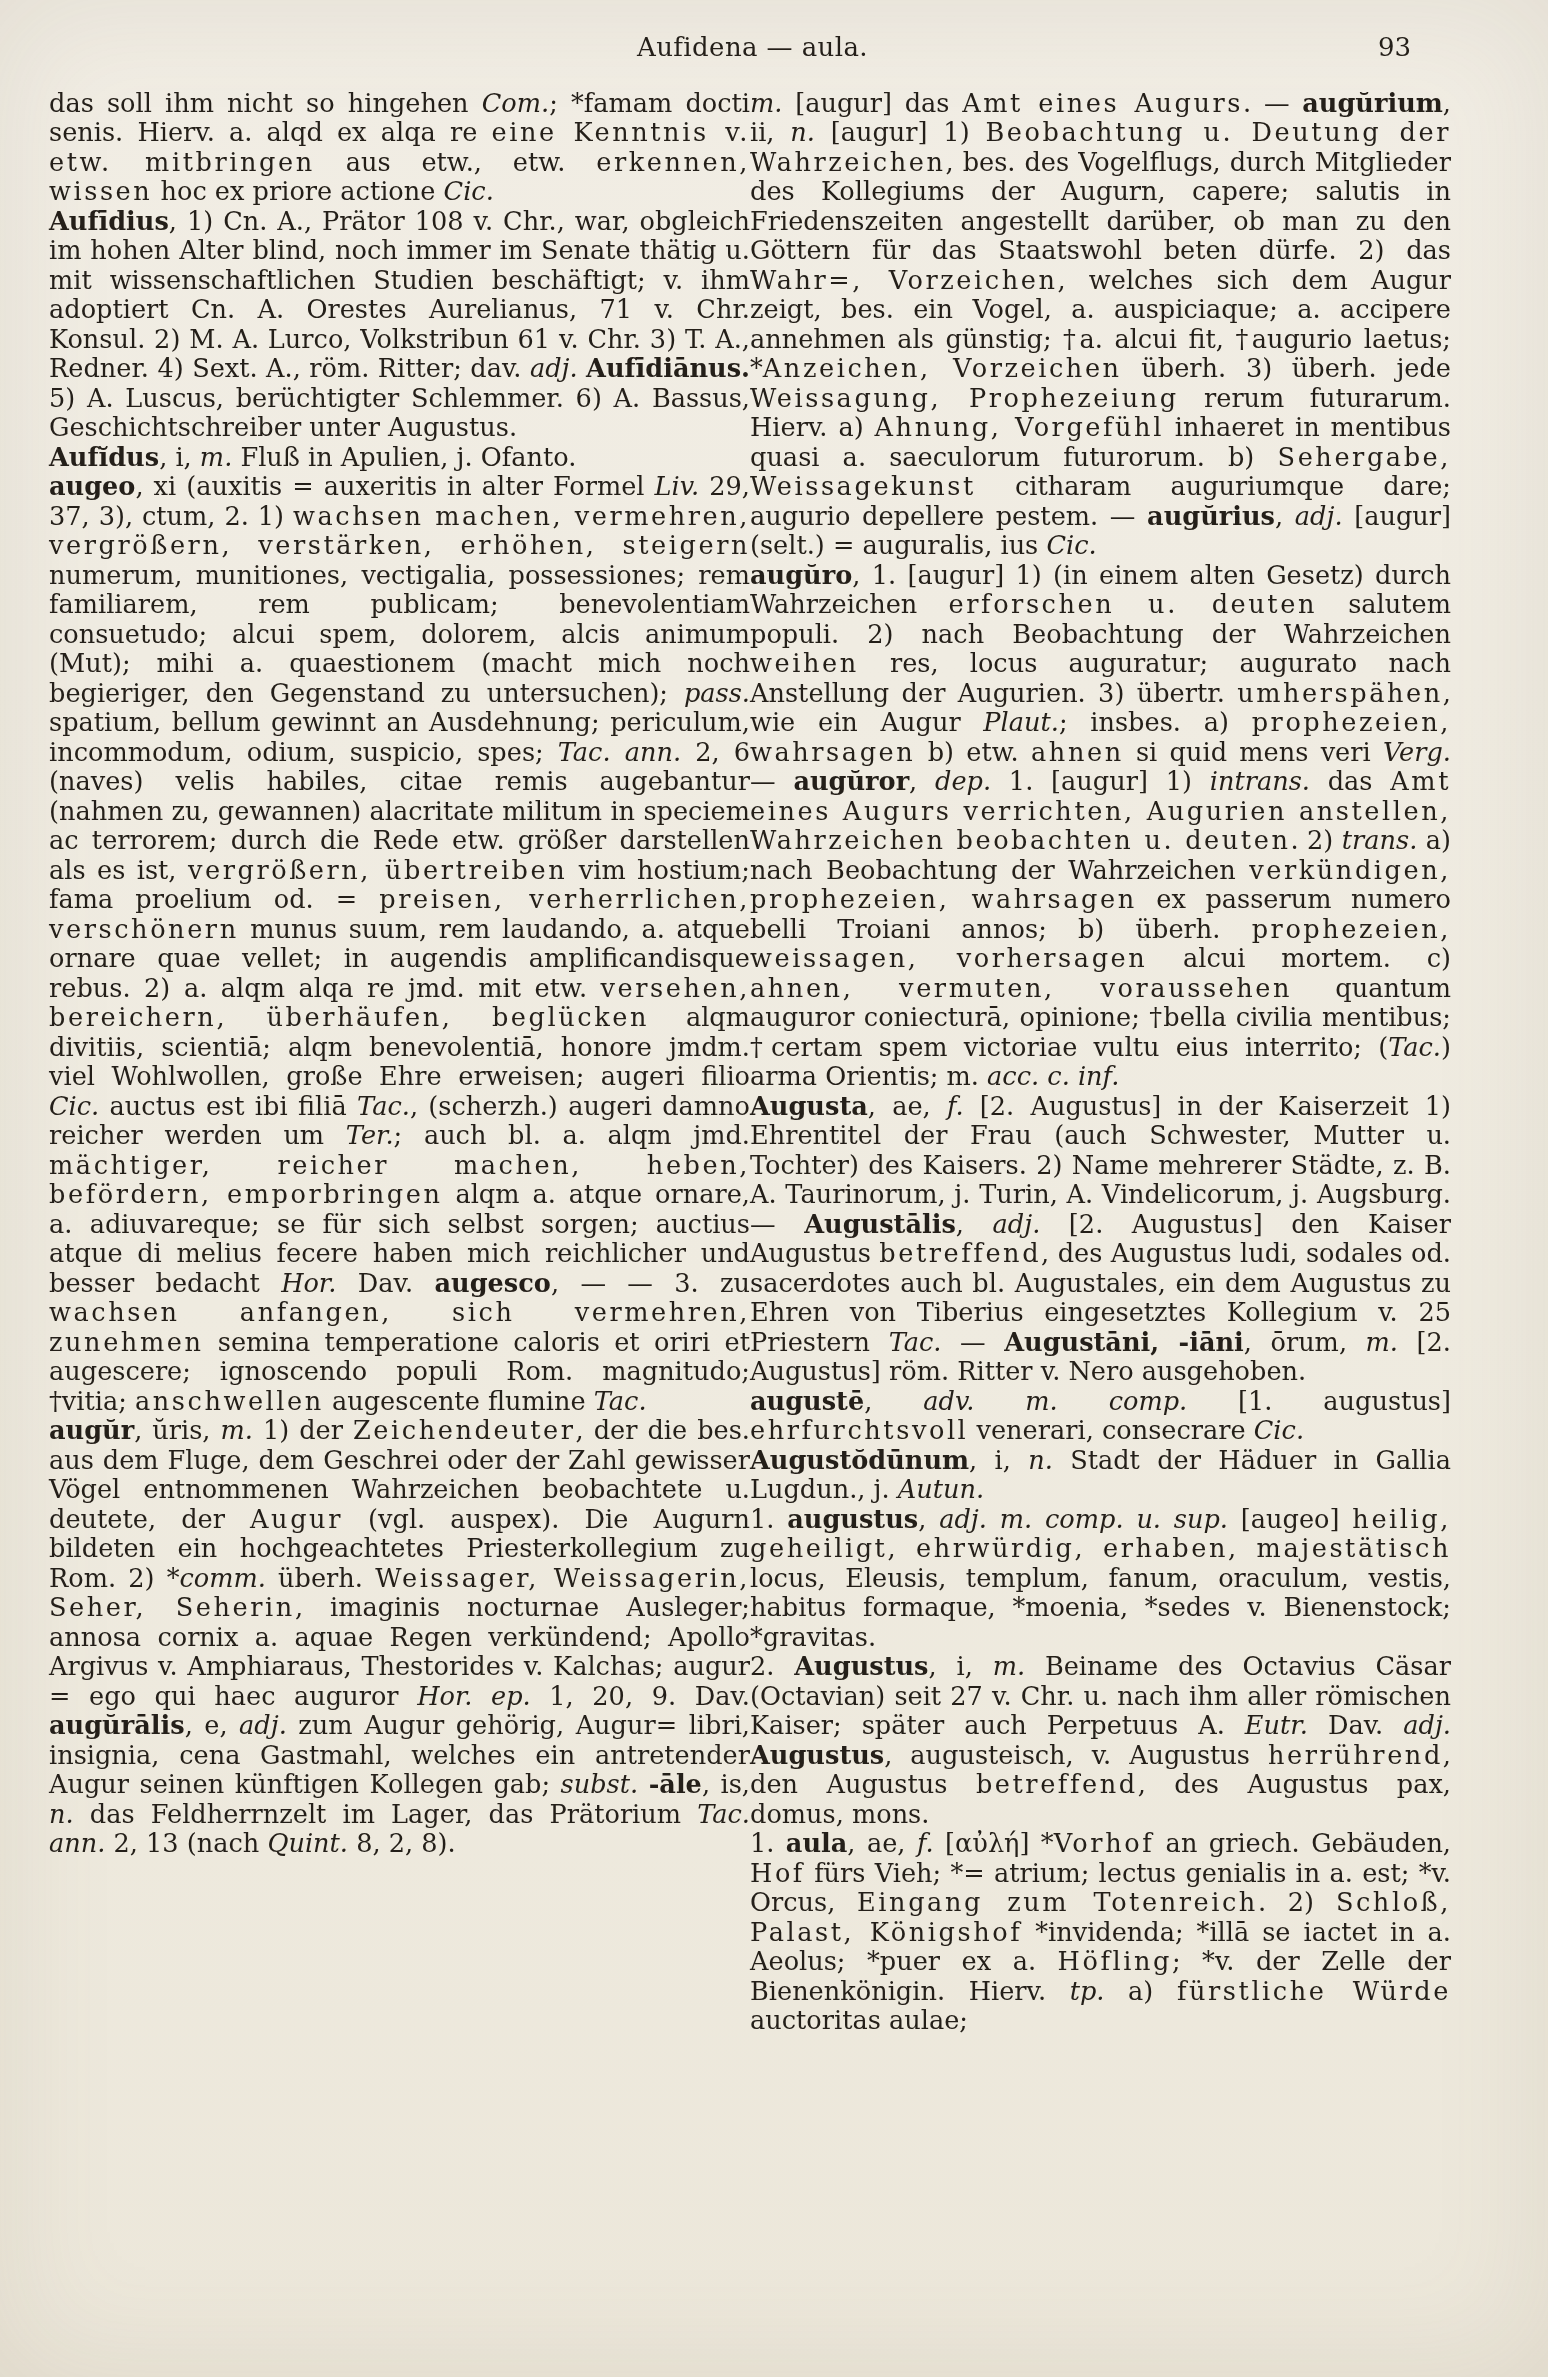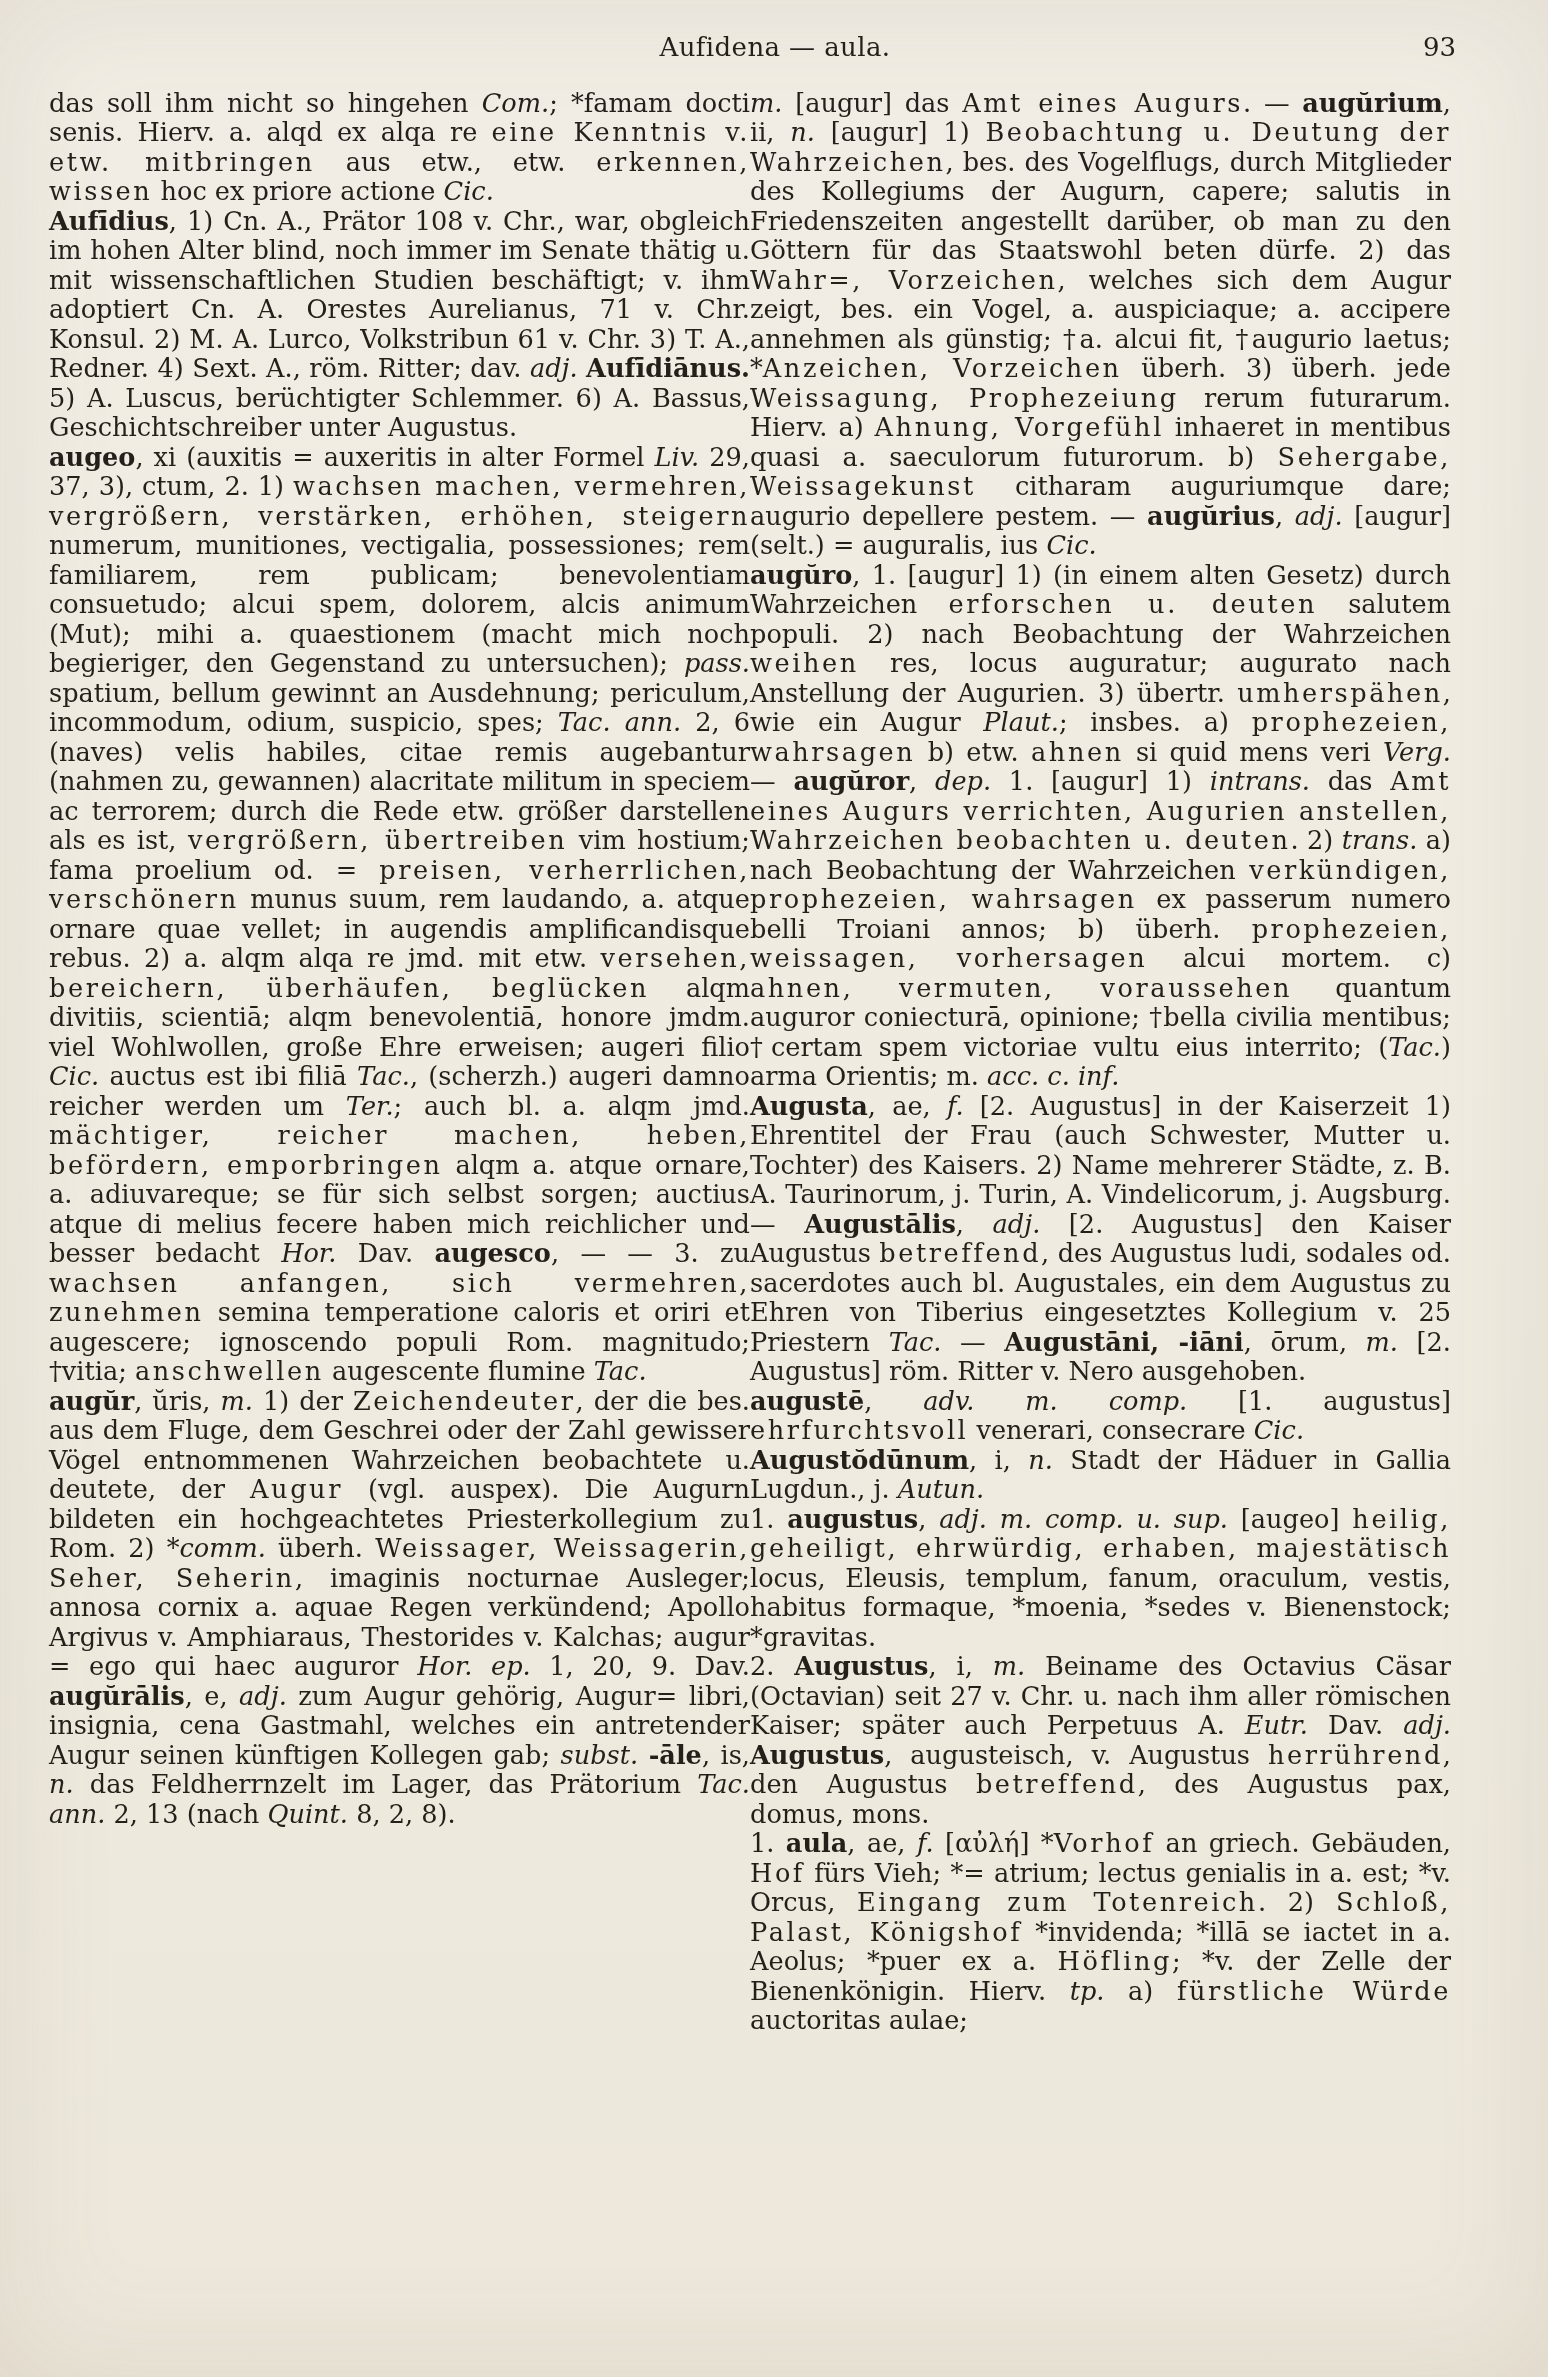--- a/index.html
+++ b/index.html
@@ -6,21 +6,21 @@
   * { box-sizing: border-box; }
   html, body { margin:0; padding:0; }
   body {
     width:1549px; height:2377px;
     background: var(--paper);
     color: var(--ink);
     font-family: "DejaVu Serif", serif;
   }
   .page {
     width:100%; height:100%;
-    padding: 33px 48px 0 49px;
+    padding: 33px 93px 0 49px;
     position: relative;
     box-shadow: inset 0 0 121px rgba(120,105,80,0.12);
     background: linear-gradient(180deg, #f1ede4 0%, #efebe0 55%, #ece7da 100%);
   }
   .pagehead {
     display:grid;
     grid-template-columns: 78px 1fr 78px;
     align-items: baseline;
     font-size: 26px;
     line-height: 29.5px;
@@ -49,20 +49,21 @@
 
 <div class="page">
   <div class="pagehead">
     <span class="title">Aufidena — aula.</span>
     <span class="pnum">93</span>
   </div>
   <div class="columns">
     <div class="col" id="col-left">
         <p class="entry"><span class="s-n">das soll ihm nicht so hingehen </span><span class="s-i">Com.</span><span class="s-n">; *famam docti senis. Hierv. a. alqd ex alqa re </span><span class="s-g">eine Kenntnis v. etw. mitbringen</span><span class="s-n"> aus etw., etw. </span><span class="s-g">erkennen, wissen</span><span class="s-n"> hoc ex priore actione </span><span class="s-i">Cic.</span></p>
         <p class="entry"><span class="s-b">Aufīdius</span><span class="s-n">, 1) Cn. A., Prätor 108 v. Chr., war, obgleich im hohen Alter blind, noch immer im Senate thätig u. mit wissenschaftlichen Studien beschäftigt; v. ihm adoptiert Cn. A. Orestes Aurelianus, 71 v. Chr. Konsul. 2) M. A. Lurco, Volkstribun 61 v. Chr. 3) T. A., Redner. 4) Sext. A., röm. Ritter; dav. </span><span class="s-i">adj.</span><span class="s-n"> </span><span class="s-b">Aufīdiānus.</span><span class="s-n"> 5) A. Luscus, berüchtigter Schlemmer. 6) A. Bassus, Geschichtschreiber unter Augustus.</span></p>
+        <p class="entry"><span class="s-b">Aufĭdus</span><span class="s-n">, i, </span><span class="s-i">m.</span><span class="s-n"> Fluß in Apulien, j. Ofanto.</span></p>
         <p class="entry"><span class="s-b">augeo</span><span class="s-n">, xi (auxitis = auxeritis in alter Formel </span><span class="s-i">Liv.</span><span class="s-n"> 29, 37, 3), ctum, 2. 1) </span><span class="s-g">wachsen machen, vermehren, vergrößern, verstärken, erhöhen, steigern</span><span class="s-n"> numerum, munitiones, vectigalia, possessiones; rem familiarem, rem publicam; benevolentiam consuetudo; alcui spem, dolorem, alcis animum (Mut); mihi a. quaestionem (macht mich noch begieriger, den Gegenstand zu untersuchen); </span><span class="s-i">pass.</span><span class="s-n"> spatium, bellum gewinnt an Ausdehnung; periculum, incommodum, odium, suspicio, spes; </span><span class="s-i">Tac. ann.</span><span class="s-n"> 2, 6 (naves) velis habiles, citae remis augebantur (nahmen zu, gewannen) alacritate militum in speciem ac terrorem; durch die Rede etw. größer darstellen als es ist, </span><span class="s-g">vergrößern, übertreiben</span><span class="s-n"> vim hostium; fama proelium od. = </span><span class="s-g">preisen, verherrlichen, verschönern</span><span class="s-n"> munus suum, rem laudando, a. atque ornare quae vellet; in augendis amplificandisque rebus. 2) a. alqm alqa re jmd. mit etw. </span><span class="s-g">versehen, bereichern, überhäufen, beglücken</span><span class="s-n"> alqm divitiis, scientiā; alqm benevolentiā, honore jmdm. viel Wohlwollen, große Ehre erweisen; augeri filio </span><span class="s-i">Cic.</span><span class="s-n"> auctus est ibi filiā </span><span class="s-i">Tac.</span><span class="s-n">, (scherzh.) augeri damno reicher werden um </span><span class="s-i">Ter.</span><span class="s-n">; auch bl. a. alqm jmd. </span><span class="s-g">mächtiger, reicher machen, heben, befördern, emporbringen</span><span class="s-n"> alqm a. atque ornare, a. adiuvareque; se für sich selbst sorgen; auctius atque di melius fecere haben mich reichlicher und besser bedacht </span><span class="s-i">Hor.</span><span class="s-n"> Dav. </span><span class="s-b">augesco</span><span class="s-n">, — — 3. zu </span><span class="s-g">wachsen anfangen, sich vermehren, zunehmen</span><span class="s-n"> semina temperatione caloris et oriri et augescere; ignoscendo populi Rom. magnitudo; †vitia; </span><span class="s-g">anschwellen</span><span class="s-n"> augescente flumine </span><span class="s-i">Tac.</span></p>
         <p class="entry"><span class="s-b">augŭr</span><span class="s-n">, ŭris, </span><span class="s-i">m.</span><span class="s-n"> 1) der </span><span class="s-g">Zeichendeuter</span><span class="s-n">, der die bes. aus dem Fluge, dem Geschrei oder der Zahl gewisser Vögel entnommenen Wahrzeichen beobachtete u. deutete, der </span><span class="s-g">Augur</span><span class="s-n"> (vgl. auspex). Die Augurn bildeten ein hochgeachtetes Priesterkollegium zu Rom. 2) *</span><span class="s-i">comm.</span><span class="s-n"> überh. </span><span class="s-g">Weissager, Weissagerin, Seher, Seherin</span><span class="s-n">, imaginis nocturnae Ausleger; annosa cornix a. aquae Regen verkündend; Apollo Argivus v. Amphiaraus, Thestorides v. Kalchas; augur = ego qui haec auguror </span><span class="s-i">Hor. ep.</span><span class="s-n"> 1, 20, 9. Dav. </span><span class="s-b">augŭrālis</span><span class="s-n">, e, </span><span class="s-i">adj.</span><span class="s-n"> zum Augur gehörig, Augur= libri, insignia, cena Gastmahl, welches ein antretender Augur seinen künftigen Kollegen gab; </span><span class="s-i">subst.</span><span class="s-n"> </span><span class="s-b">-āle</span><span class="s-n">, is, </span><span class="s-i">n.</span><span class="s-n"> das Feldherrnzelt im Lager, das Prätorium </span><span class="s-i">Tac. ann.</span><span class="s-n"> 2, 13 (nach </span><span class="s-i">Quint.</span><span class="s-n"> 8, 2, 8).</span></p>
       </div>
     <div class="col" id="col-right">
         <p class="entry"><span class="s-i">m.</span><span class="s-n"> [augur] das </span><span class="s-g">Amt eines Augurs</span><span class="s-n">. — </span><span class="s-b">augŭrium</span><span class="s-n">, ii, </span><span class="s-i">n.</span><span class="s-n"> [augur] 1) </span><span class="s-g">Beobachtung u. Deutung der Wahrzeichen</span><span class="s-n">, bes. des Vogelflugs, durch Mitglieder des Kollegiums der Augurn, capere; salutis in Friedenszeiten angestellt darüber, ob man zu den Göttern für das Staatswohl beten dürfe. 2) das </span><span class="s-g">Wahr=, Vorzeichen</span><span class="s-n">, welches sich dem Augur zeigt, bes. ein Vogel, a. auspiciaque; a. accipere annehmen als günstig; †a. alcui fit, †augurio laetus; *</span><span class="s-g">Anzeichen, Vorzeichen</span><span class="s-n"> überh. 3) überh. jede </span><span class="s-g">Weissagung, Prophezeiung</span><span class="s-n"> rerum futurarum. Hierv. a) </span><span class="s-g">Ahnung, Vorgefühl</span><span class="s-n"> inhaeret in mentibus quasi a. saeculorum futurorum. b) </span><span class="s-g">Sehergabe, Weissagekunst</span><span class="s-n"> citharam auguriumque dare; augurio depellere pestem. — </span><span class="s-b">augŭrius</span><span class="s-n">, </span><span class="s-i">adj.</span><span class="s-n"> [augur] (selt.) = auguralis, ius </span><span class="s-i">Cic.</span></p>
         <p class="entry"><span class="s-b">augŭro</span><span class="s-n">, 1. [augur] 1) (in einem alten Gesetz) durch Wahrzeichen </span><span class="s-g">erforschen u. deuten</span><span class="s-n"> salutem populi. 2) nach Beobachtung der Wahrzeichen </span><span class="s-g">weihen</span><span class="s-n"> res, locus auguratur; augurato nach Anstellung der Augurien. 3) übertr. </span><span class="s-g">umherspähen</span><span class="s-n">, wie ein Augur </span><span class="s-i">Plaut.</span><span class="s-n">; insbes. a) </span><span class="s-g">prophezeien, wahrsagen</span><span class="s-n"> b) etw. </span><span class="s-g">ahnen</span><span class="s-n"> si quid mens veri </span><span class="s-i">Verg.</span><span class="s-n"> — </span><span class="s-b">augŭror</span><span class="s-n">, </span><span class="s-i">dep.</span><span class="s-n"> 1. [augur] 1) </span><span class="s-i">intrans.</span><span class="s-n"> das </span><span class="s-g">Amt eines Augurs verrichten, Augurien anstellen, Wahrzeichen beobachten u. deuten</span><span class="s-n">. 2) </span><span class="s-i">trans.</span><span class="s-n"> a) nach Beobachtung der Wahrzeichen </span><span class="s-g">verkündigen, prophezeien, wahrsagen</span><span class="s-n"> ex passerum numero belli Troiani annos; b) überh. </span><span class="s-g">prophezeien, weissagen, vorhersagen</span><span class="s-n"> alcui mortem. c) </span><span class="s-g">ahnen, vermuten, voraussehen</span><span class="s-n"> quantum auguror coniecturā, opinione; †bella civilia mentibus; †certam spem victoriae vultu eius interrito; (</span><span class="s-i">Tac.</span><span class="s-n">) arma Orientis; m. </span><span class="s-i">acc. c. inf.</span></p>
         <p class="entry"><span class="s-b">Augusta</span><span class="s-n">, ae, </span><span class="s-i">f.</span><span class="s-n"> [2. Augustus] in der Kaiserzeit 1) Ehrentitel der Frau (auch Schwester, Mutter u. Tochter) des Kaisers. 2) Name mehrerer Städte, z. B. A. Taurinorum, j. Turin, A. Vindelicorum, j. Augsburg. — </span><span class="s-b">Augustālis</span><span class="s-n">, </span><span class="s-i">adj.</span><span class="s-n"> [2. Augustus] den Kaiser Augustus </span><span class="s-g">betreffend</span><span class="s-n">, des Augustus ludi, sodales od. sacerdotes auch bl. Augustales, ein dem Augustus zu Ehren von Tiberius eingesetztes Kollegium v. 25 Priestern </span><span class="s-i">Tac.</span><span class="s-n"> — </span><span class="s-b">Augustāni, -iāni</span><span class="s-n">, ōrum, </span><span class="s-i">m.</span><span class="s-n"> [2. Augustus] röm. Ritter v. Nero ausgehoben.</span></p>
         <p class="entry"><span class="s-b">augustē</span><span class="s-n">, </span><span class="s-i">adv. m. comp.</span><span class="s-n"> [1. augustus] </span><span class="s-g">ehrfurchtsvoll</span><span class="s-n"> venerari, consecrare </span><span class="s-i">Cic.</span></p>
         <p class="entry"><span class="s-b">Augustŏdūnum</span><span class="s-n">, i, </span><span class="s-i">n.</span><span class="s-n"> Stadt der Häduer in Gallia Lugdun., j. </span><span class="s-i">Autun.</span></p>
         <p class="entry"><span class="s-n">1. </span><span class="s-b">augustus</span><span class="s-n">, </span><span class="s-i">adj. m. comp. u. sup.</span><span class="s-n"> [augeo] </span><span class="s-g">heilig, geheiligt, ehrwürdig, erhaben, majestätisch</span><span class="s-n"> locus, Eleusis, templum, fanum, oraculum, vestis, habitus formaque, *moenia, *sedes v. Bienenstock; *gravitas.</span></p>

